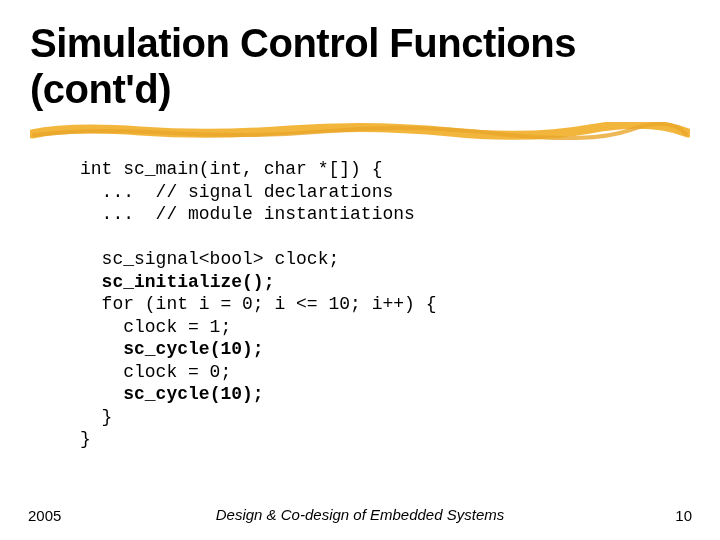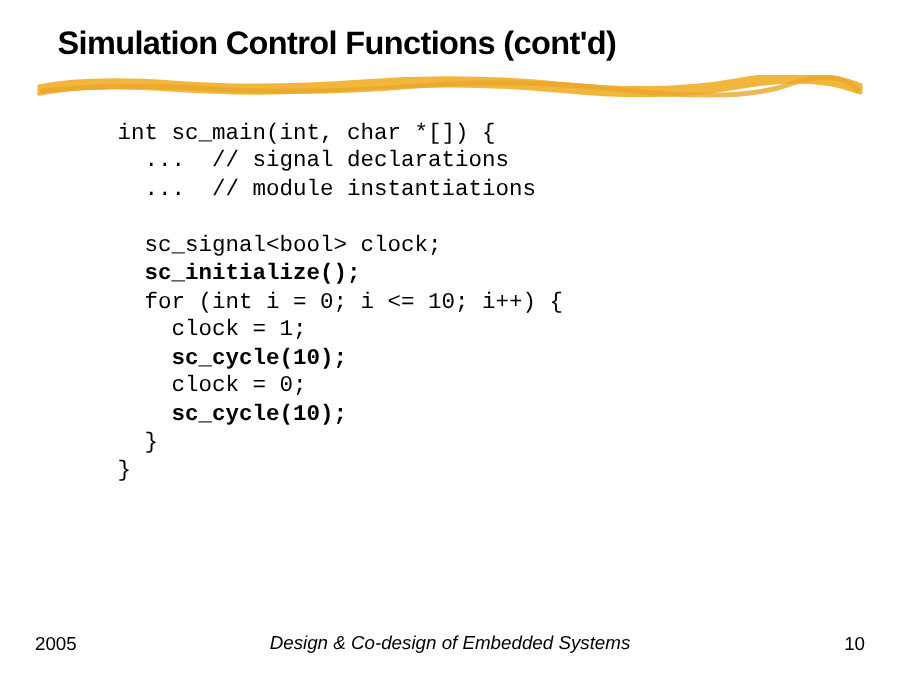--- a/index.html
+++ b/index.html
@@ -1,24 +1,24 @@
 <!DOCTYPE html>
 <html><head>
 <meta charset="utf-8">
 <style>
   * { margin: 0; padding: 0; box-sizing: border-box; }
   html, body { width: 720px; height: 540px; background: #fff; font-family: Arial, Helvetica, sans-serif; overflow: hidden; }
   .slide { position: relative; width: 720px; height: 540px; padding: 20px 30px 0 30px; }
-  .title { font-family: "Arial Black", Arial, sans-serif; font-weight: 900; font-size: 26px; line-height: 1.15; color: #000; letter-spacing: -0.5px; margin-left: 16px; }
+  .title { font-family: "Arial Black", Arial, sans-serif; font-weight: 900; font-size: 40px; line-height: 1.15; color: #000; letter-spacing: -0.5px; }
   .underline-wrap { margin-top: 10px; margin-bottom: 18px; }
   .underline-wrap svg { display: block; }
   .bullet-row { display: flex; align-items: center; gap: 8px; margin-left: 6px; margin-bottom: 6px; }
   .bullet-icon { width: 16px; height: 16px; flex: 0 0 16px; }
   .bullet-text { font-family: Arial, sans-serif; font-weight: 400; font-size: 26px; color: #000; }
-  .code { font-family: "Courier New", Courier, monospace; font-size: 18px; line-height: 1.25; white-space: pre; color: #000; margin-left: 64px; }
+  .code { font-family: "Courier New", Courier, monospace; font-size: 18px; line-height: 1.25; white-space: pre; color: #000; margin-left: 50px; }
   .b { font-weight: 700; }
   .footer { position: absolute; bottom: 16px; left: 0; width: 720px; display: flex; align-items: flex-end; justify-content: space-between; padding: 0 28px; color: #000; font-size: 15px; }
   .footer-center { position: absolute; left: 50%; transform: translateX(-50%); text-align: center; line-height: 1.2; width: 320px; font-style: italic; }
   .footer-right { margin-left: auto; margin-top: 29px; }
 </style>
 </head>
 <body>
 
 <div class="slide">
 

